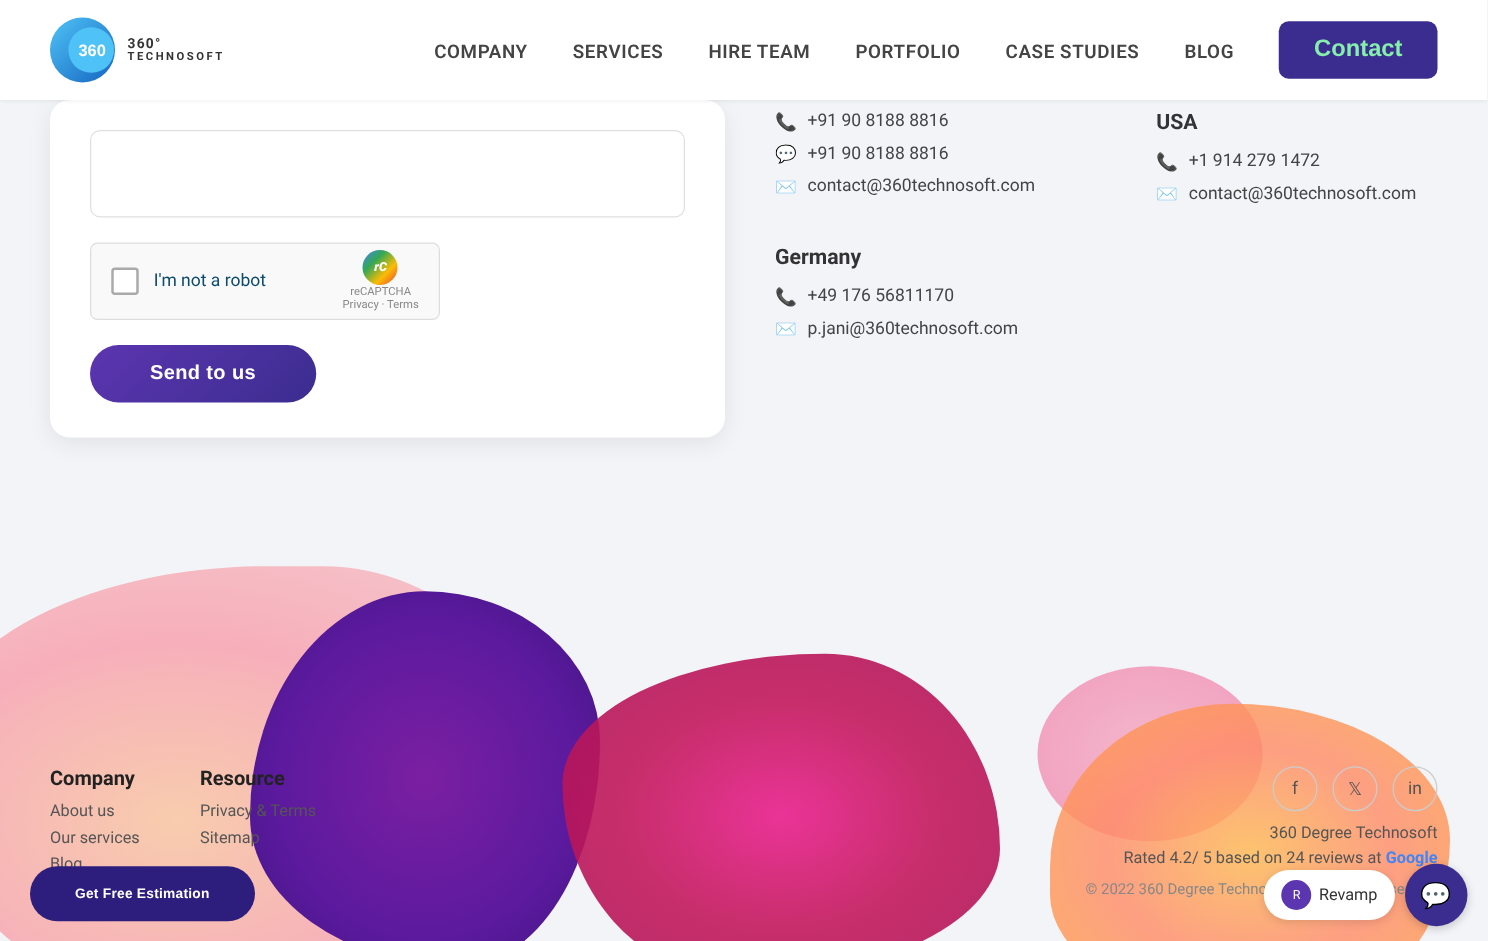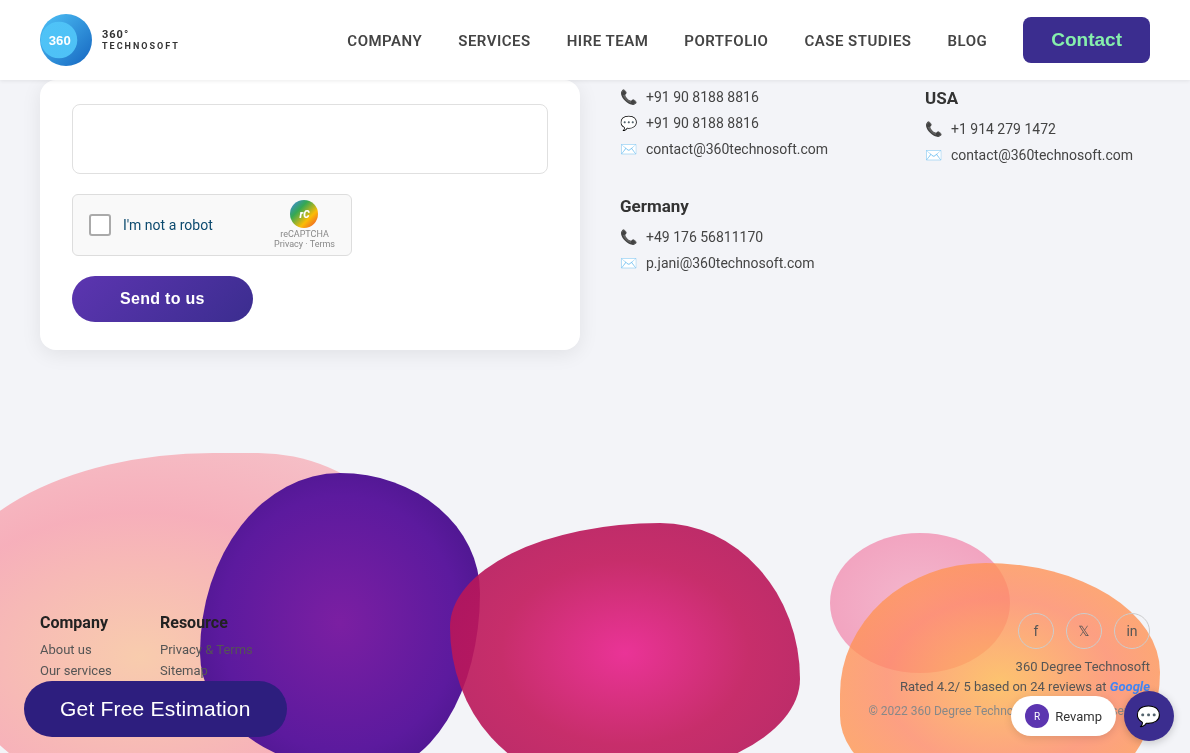--- a/index.html
+++ b/index.html
@@ -29,21 +29,21 @@
       align-items: center;
       margin-right: auto;
     }
     .logo-circle {
       width: 52px;
       height: 52px;
       background: linear-gradient(135deg, #4fc3f7 0%, #1565c0 100%);
       border-radius: 50%;
       display: flex;
       align-items: center;
-      justify-content: flex-start;
+      justify-content: flex-end;
       color: #fff;
       font-weight: 900;
       font-size: 13px;
       margin-right: 4px;
     }
     .logo-text {
       font-size: 11px;
       font-weight: 700;
       color: #333;
       line-height: 1.2;
@@ -327,40 +327,39 @@
     }
     .rating-text {
       font-size: 13px;
       color: #555;
       text-align: right;
       line-height: 1.5;
     }
     .rating-google {
       font-weight: 700;
       color: #4285f4;
-      font-style: italic;
     }
     .copyright {
       font-size: 12px;
       color: #888;
       text-align: right;
     }
 
     
     .free-est-btn {
       position: absolute;
       bottom: 16px;
       left: 24px;
       background: #2d1e7e;
       color: #fff;
       border: none;
       border-radius: 30px;
       padding: 16px 36px;
-      font-size: 21px;
-      font-weight: 400;
+      font-size: 11px;
+      font-weight: 700;
       cursor: pointer;
       z-index: 50;
       letter-spacing: 0.2px;
     }
 
     
     .bottom-right-widgets {
       position: absolute;
       bottom: 12px;
       right: 16px;

